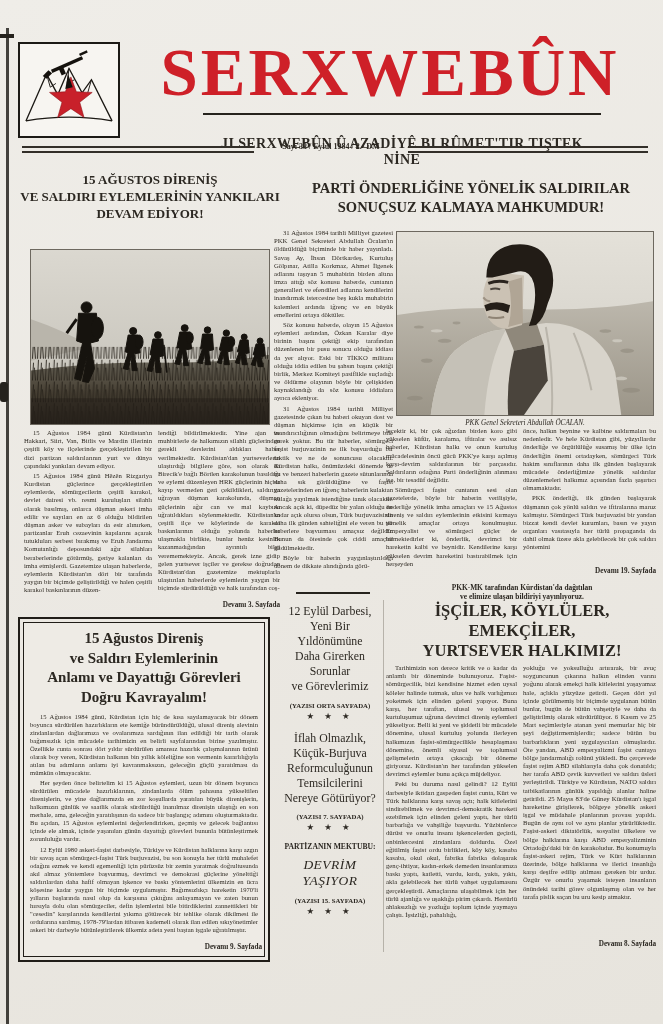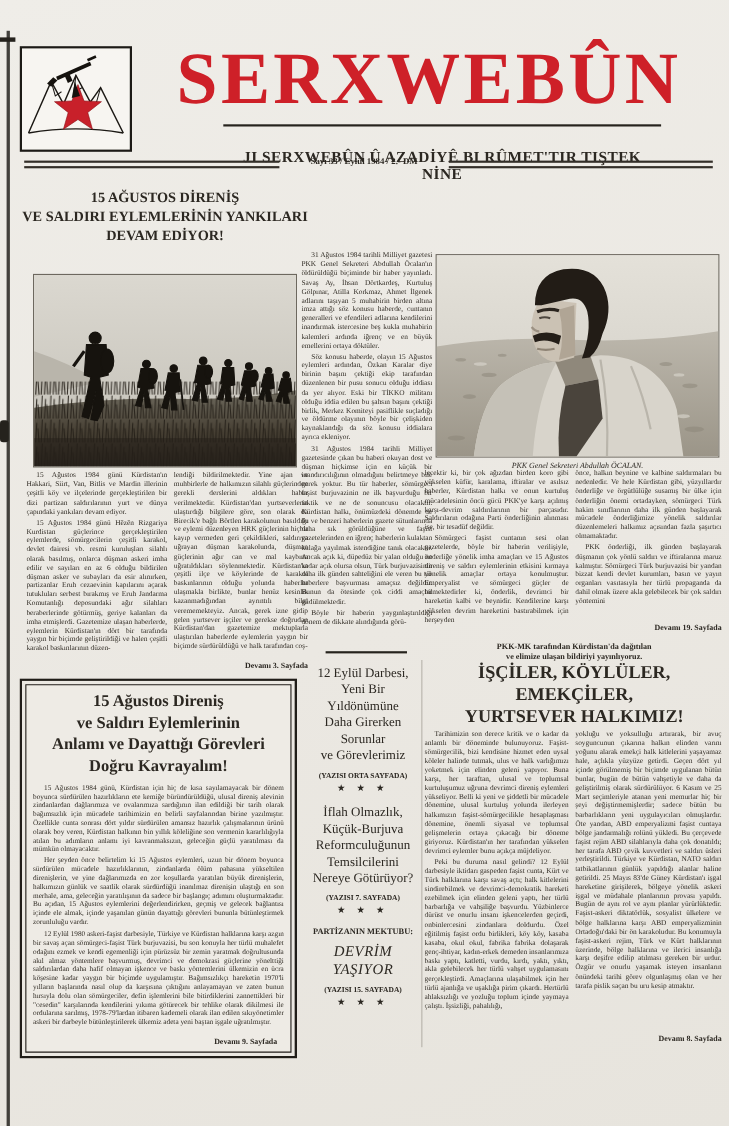--- a/index.html
+++ b/index.html
@@ -36,21 +36,21 @@
   
   .bull-intro{left:386px;top:583px;width:272px;text-align:center;font-size:7.4px;font-weight:bold;line-height:1.25;}
   .hl-bulletin{left:386px;top:601px;width:272px;font-size:16.5px;line-height:1.2;}
   
   .box{left:18px;top:617px;width:252px;height:345px;border:2.5px solid #201d18;
        box-shadow:inset 0 0 0 3px #ebe8e2, inset 0 0 0 4px #201d18;
        box-sizing:border-box;padding:10px 10px 8px;background:#eeebe5;}
   .box-hl{font-size:15px;font-weight:bold;text-align:center;line-height:1.3;margin-bottom:6px;}
   .box-body{font-size:6.6px;line-height:1.22;text-align:justify;overflow:hidden;height:232px;color:#312c25;}
   .box-body p{margin:0 0 2px;text-indent:10px;}
-  .box-cont{position:absolute;right:16px;bottom:9px;font-size:7.2px;font-weight:bold;padding-left:32px;}
+  .box-cont{position:absolute;right:6px;bottom:9px;font-size:7.2px;font-weight:bold;padding-left:32px;}
   
   .ann{left:275px;top:604px;width:110px;text-align:center;}
   .ann-title{font-size:11.8px;font-weight:normal;line-height:1.28;margin:0 0 7px;}
   .ann-ref{font-size:6.8px;font-weight:bold;margin:0 0 2px;}
   .ann-stars{font-size:8.5px;letter-spacing:4px;margin:0 0 10px;}
   .ann-kicker{font-size:7.6px;font-weight:bold;margin:0 0 6px;}
   .ann-devrim{font-size:13.5px;font-weight:normal;font-style:italic;margin:0 0 8px;letter-spacing:.5px;}
   .vsep{width:1px;background:#948f85;opacity:.6;}
   
   .art{background:#25221d;}
@@ -84,20 +84,22 @@
   </div>
   <div class="abs title">SERXWEBÛN</div>
   <div class="abs slogan">JI SERXWEBÛN Û AZADİYÊ BI RÛMET'TIR TIŞTEK NİNE</div>
   <div class="abs rule2" style="left:22px;top:146px;width:232px;"></div>
   <div class="abs issue">Sayı 33 / Eylül 1984 / 2.- DM</div>
   <div class="abs rule2" style="left:408px;top:146px;width:240px;"></div>
 
   <div class="abs hl hl-left ml">15 AĞUSTOS DİRENİŞ
 VE SALDIRI EYLEMLERİNİN YANKILARI
 DEVAM EDİYOR!</div>
+  <div class="abs hl hl-right ml">PARTİ ÖNDERLİĞİNE YÖNELİK SALDIRILAR
+SONUÇSUZ KALMAYA MAHKUMDUR!</div>
 
   <div class="abs photo" style="left:30px;top:249px;width:240px;height:176px;">
     <svg viewBox="0 0 240 176" preserveAspectRatio="none">
       <defs>
         <linearGradient id="lsky" x1="0" y1="0" x2="0" y2="1">
           <stop offset="0" stop-color="#dbd8d0"></stop>
             <stop offset="1" stop-color="#c2bfb6"></stop>
         </linearGradient>
         <linearGradient id="lgnd" x1="0" y1="0" x2="0" y2="1">
           <stop offset="0" stop-color="#6e6a5e"></stop>

